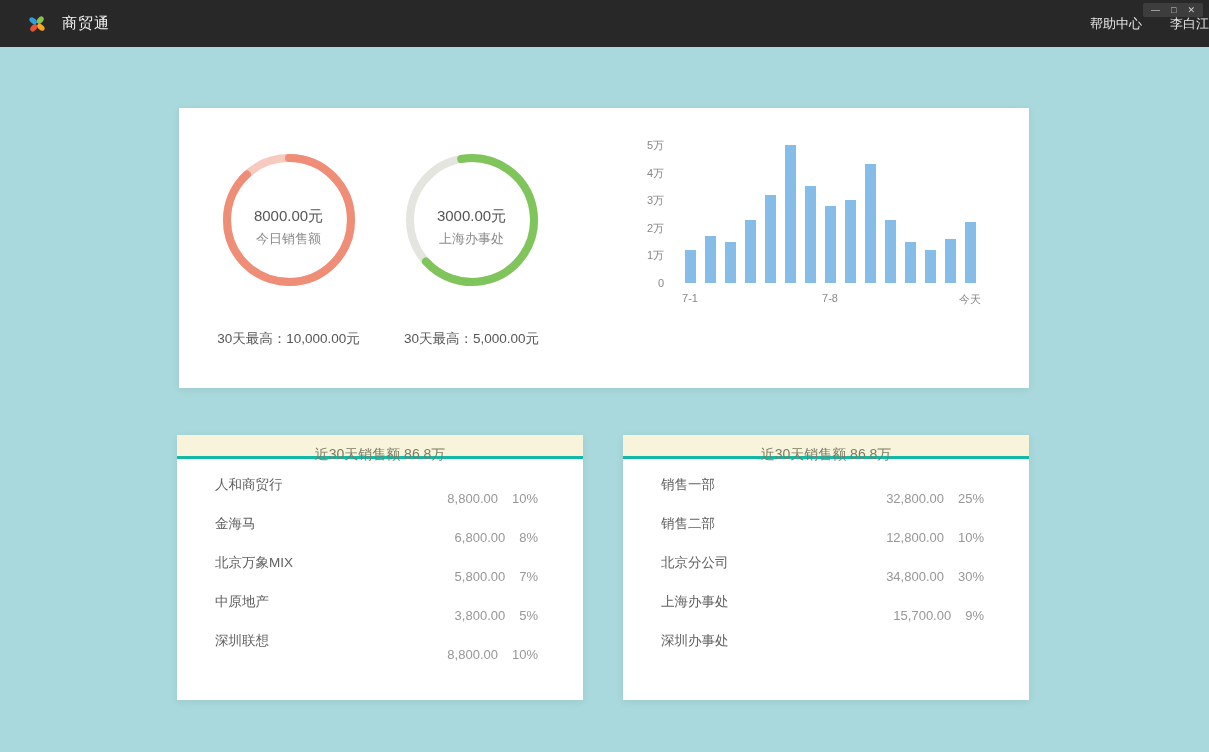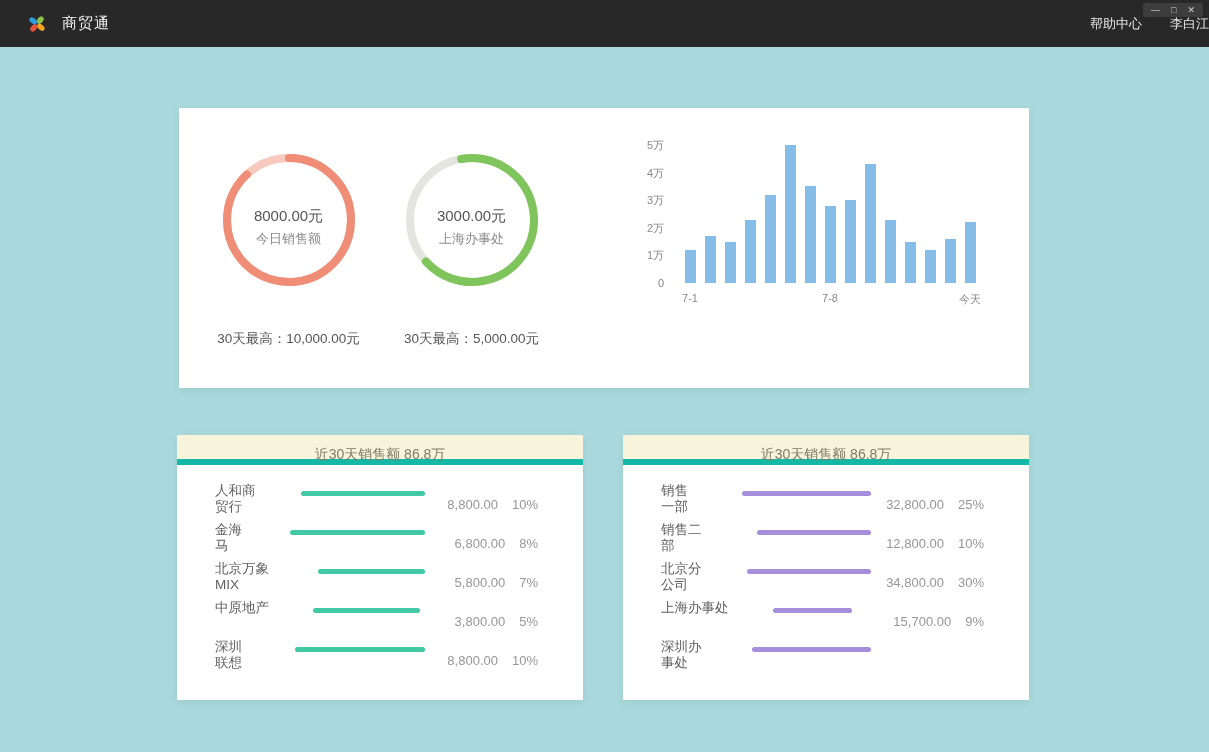--- a/index.html
+++ b/index.html
@@ -100,31 +100,31 @@
   .chart-caption {
     margin-top: 52px;
     margin-left: 60px;
     width: 300px;
     text-align: center;
     font-size: 13.5px;
     color: #666;
   }
   
   .card-title {
-    height: 30px;
+    height: 24px;
     line-height: 38px;
     text-align: center;
     background: #f8f4dc;
-    border-bottom: 6px solid #14b8a6;
+    border-bottom: 3px solid #14b8a6;
     font-size: 14px;
     color: #7d7c64;
   }
   .card-body { padding: 18px 45px 0 38px; }
   .list-row { display: flex; height: 39px; }
-  .row-left { flex: 0 0 210px; display: flex; flex-direction: row; gap: 44px; }
+  .row-left { flex: 0 0 210px; display: flex; flex-direction: column; gap: 44px; }
   .row-label { font-size: 13.5px; color: #5f5f5f; line-height: 16px; }
   .row-bar { height: 5px; border-radius: 3px; margin-top: 8px; }
   .row-right {
     flex: 1;
     display: flex;
     justify-content: flex-end;
     align-items: flex-start;
     gap: 14px;
     padding-top: 14px;
     font-size: 13px;

